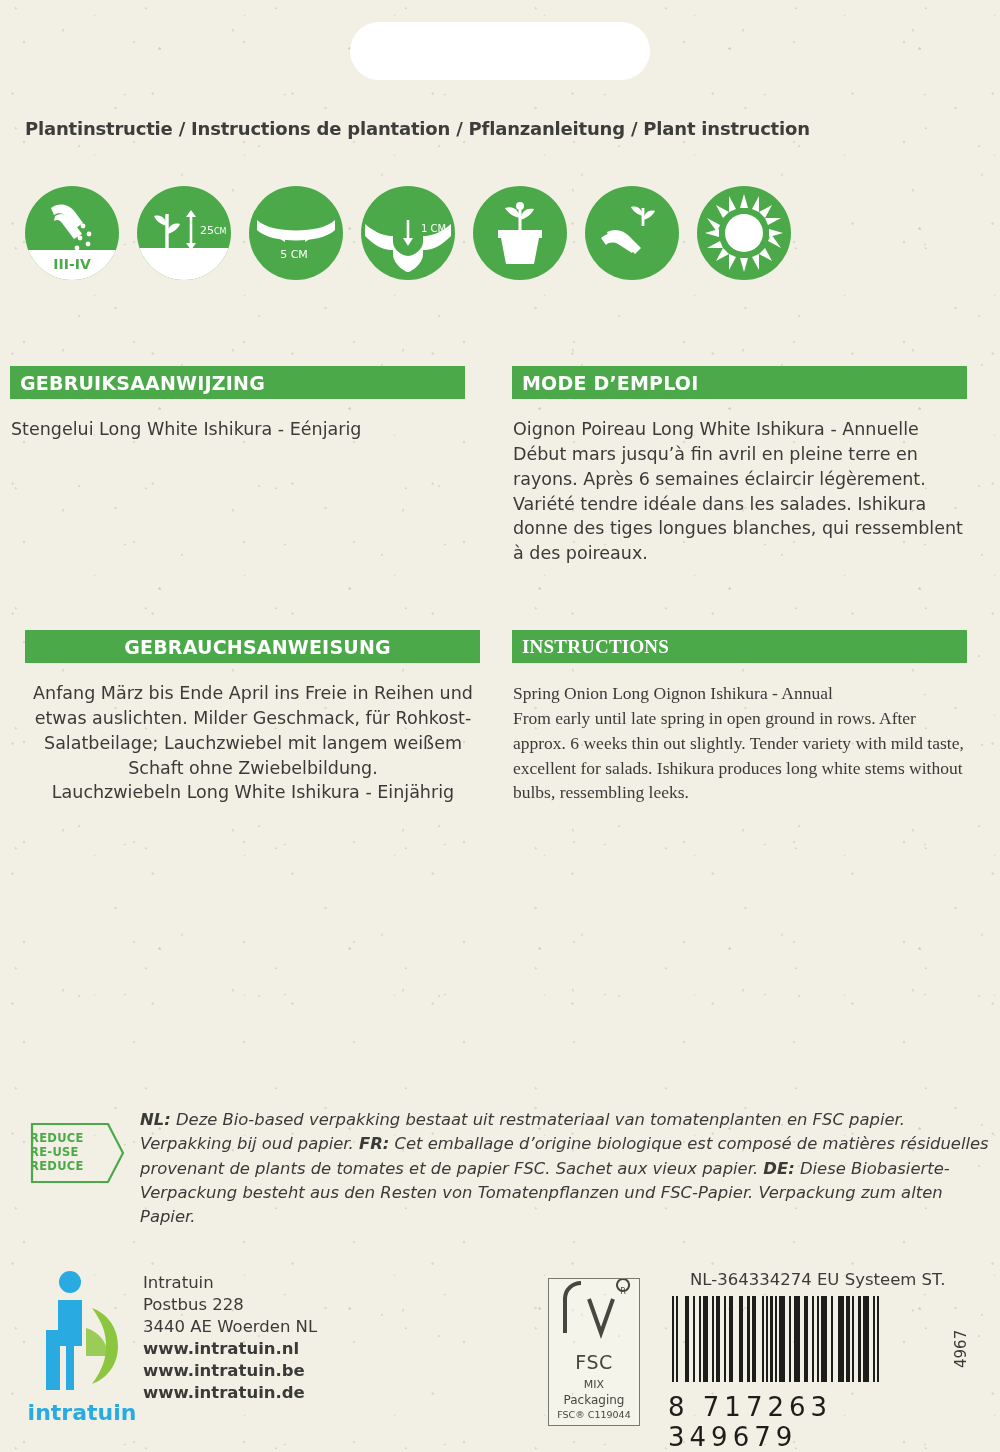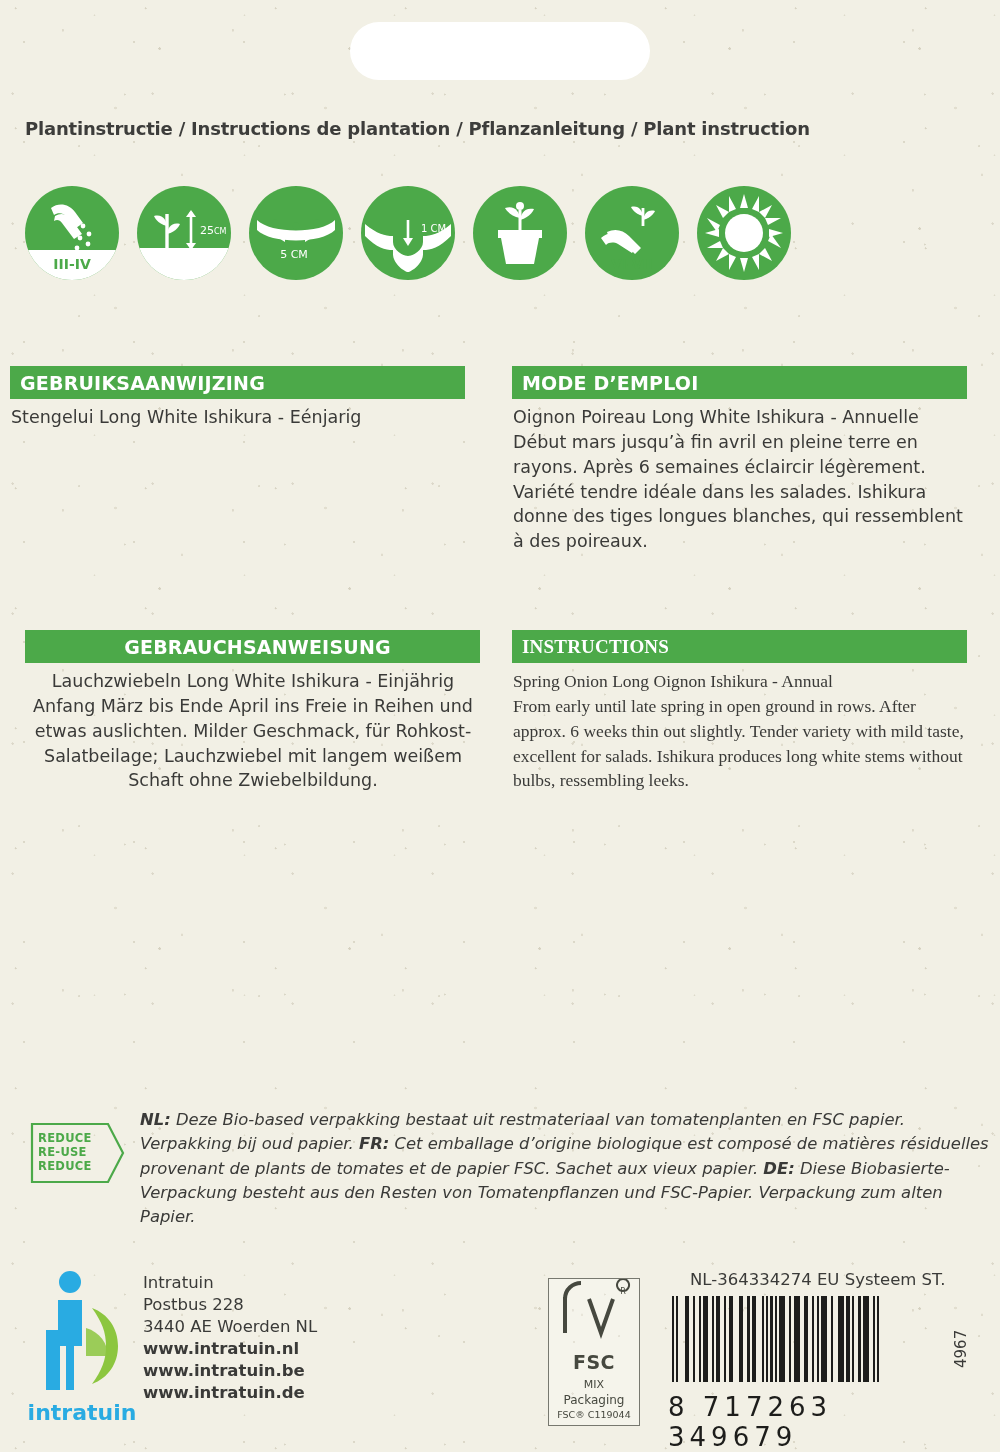--- a/index.html
+++ b/index.html
@@ -79,21 +79,21 @@
     font-size: 19px;
     font-weight: bold;
     letter-spacing: 0.2px;
     padding: 6px 0 7px 10px;
     height: 33px;
   }
   .block-body {
     color: #3a3a38;
     font-size: 17.5px;
     line-height: 1.42;
-    padding-top: 6px;
+    padding-top: 18px;
     padding-left: 1px;
   }
   .block-body .line { white-space: pre-wrap; }
 
   #block-nl { left: 10px;  top: 366px; }
   #block-fr { left: 512px; top: 366px; }
   #block-de { left: 25px;  top: 630px; text-align: center; }
   #block-en { left: 512px; top: 630px; font-family: Liberation Serif, serif; }
 
   
@@ -102,21 +102,21 @@
     left: 30px; top: 1108px;
     width: 945px;
   }
   .recycle-badge {
     position: absolute;
     left: 0; top: 14px;
     width: 95px; height: 62px;
   }
   .recycle-badge .rb-text {
     position: absolute;
-    left: 8px; top: 9px;
+    left: 0; top: 9px;
     color: #4ca949;
     font-size: 11.5px;
     font-weight: bold;
     line-height: 1.22;
     letter-spacing: 0.3px;
   }
   .bio-text {
     position: absolute;
     left: 110px; top: 0;
     width: 862px;
@@ -144,21 +144,21 @@
   .footer-address .bold { font-weight: bold; }
 
   .fsc-box {
     position: absolute;
     left: 548px; top: 1278px;
     width: 92px; height: 148px;
     border: 1.5px solid #77786f;
     background: rgba(255,255,255,0.25);
     text-align: center;
   }
-  .fsc-box .fsc-label { font-size: 19px; font-weight: bold; color: #46483f; letter-spacing:0.5px; margin-top: 2px;}
+  .fsc-box .fsc-label { font-size: 19px; font-weight: normal; color: #46483f; letter-spacing:0.5px; margin-top: 2px;}
   .fsc-box .fsc-mix { font-size: 11px; color: #46483f; margin-top: 5px; }
   .fsc-box .fsc-pack { font-size: 12px; color: #46483f; margin-top: 2px; }
   .fsc-box .fsc-code { font-size: 9.5px; color: #46483f; margin-top: 2px; }
 
   .ean-label {
     position: absolute;
     left: 690px; top: 1270px;
     font-size: 16.5px;
     color: #3a3a38;
   }
@@ -313,22 +313,22 @@
     <div class="block-head">MODE D’EMPLOI</div>
     <div class="block-body">
       <div class="line">Oignon Poireau Long White Ishikura - Annuelle</div>
       <div class="line">Début mars jusqu’à fin avril en pleine terre en rayons. Après 6 semaines éclaircir légèrement. Variété tendre idéale dans les salades. Ishikura donne des tiges longues blanches, qui ressemblent à des poireaux.</div>
     </div>
   </div>
 
   <div class="block" id="block-de">
     <div class="block-head">GEBRAUCHSANWEISUNG</div>
     <div class="block-body">
+      <div class="line">Anfang März bis Ende April ins Freie in Reihen und etwas auslichten. Milder Geschmack, für Rohkost-Salatbeilage; Lauchzwiebel mit langem weißem Schaft ohne Zwiebelbildung.</div>
       <div class="line">Lauchzwiebeln Long White Ishikura - Einjährig</div>
-      <div class="line">Anfang März bis Ende April ins Freie in Reihen und etwas auslichten. Milder Geschmack, für Rohkost-Salatbeilage; Lauchzwiebel mit langem weißem Schaft ohne Zwiebelbildung.</div>
     </div>
   </div>
 
   <div class="block" id="block-en">
     <div class="block-head">INSTRUCTIONS</div>
     <div class="block-body">
       <div class="line">Spring Onion Long Oignon Ishikura - Annual</div>
       <div class="line">From early until late spring in open ground in rows. After approx. 6 weeks thin out slightly. Tender variety with mild taste, excellent for salads. Ishikura produces long white stems without bulbs, ressembling leeks.</div>
     </div>
   </div>

